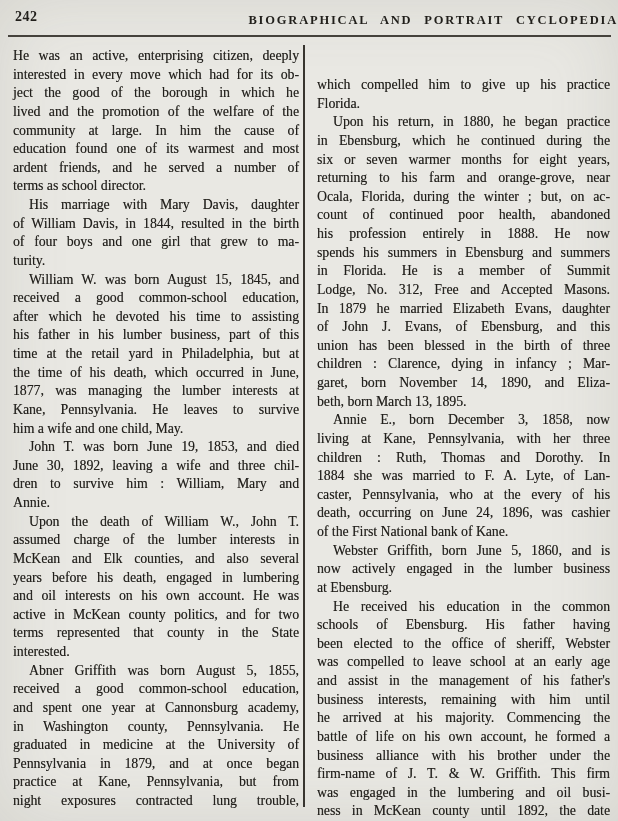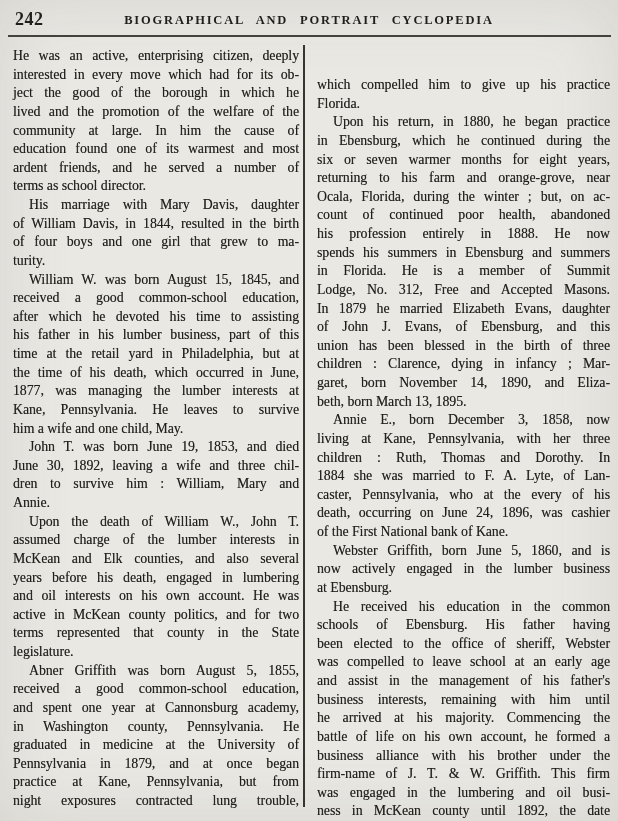--- a/index.html
+++ b/index.html
@@ -11,26 +11,26 @@
   .page {
     position: relative;
     width: 618px; height: 821px;
     background: #e9e8e3;
     box-shadow: inset 0 0 70px rgba(115,110,98,0.16);
     font-family: "Liberation Serif", "DejaVu Serif", serif;
     color: #211f1b;
   }
   .pagenum {
     position: absolute; left: 15px; top: 9px;
-    font-size: 18px; font-weight: bold;
+    font-size: 14px; font-weight: bold;
     letter-spacing: 0.5px;
   }
   .running-head {
     position: absolute; left: 0; right: 0; top: 13px;
-    text-align: center;
+    text-align: right;
     font-size: 12.5px; font-weight: bold;
     letter-spacing: 1.8px; word-spacing: 7px;
   }
   .header-rule {
     position: absolute; left: 8px; right: 7px; top: 35px;
     height: 2px; background: #45423c;
   }
   .column-divider {
     position: absolute; left: 303px; top: 45px;
     width: 2px; height: 762px;
@@ -88,21 +88,21 @@
       <div class="line">June 30, 1892, leaving a wife and three chil-</div>
       <div class="line">dren to survive him :  William, Mary and</div>
       <div class="line parend">Annie.</div>
       <div class="line indent">Upon the death of William W., John T.</div>
       <div class="line">assumed charge of the lumber interests in</div>
       <div class="line">McKean and Elk counties, and also several</div>
       <div class="line">years before his death, engaged in lumbering</div>
       <div class="line">and oil interests on his own account.  He was</div>
       <div class="line">active in McKean county politics, and for two</div>
       <div class="line">terms represented that county in the State</div>
-      <div class="line parend">legislature.</div>
+      <div class="line parend">interested.</div>
       <div class="line indent">Abner Griffith was born August 5, 1855,</div>
       <div class="line">received a good common-school education,</div>
       <div class="line">and spent one year at Cannonsburg academy,</div>
       <div class="line">in Washington county, Pennsylvania.  He</div>
       <div class="line">graduated in medicine at the University of</div>
       <div class="line">Pennsylvania in 1879, and at once began</div>
       <div class="line">practice at Kane, Pennsylvania, but from</div>
       <div class="line">night exposures contracted lung trouble,</div>
     </div>
   <div class="column-divider"></div>

